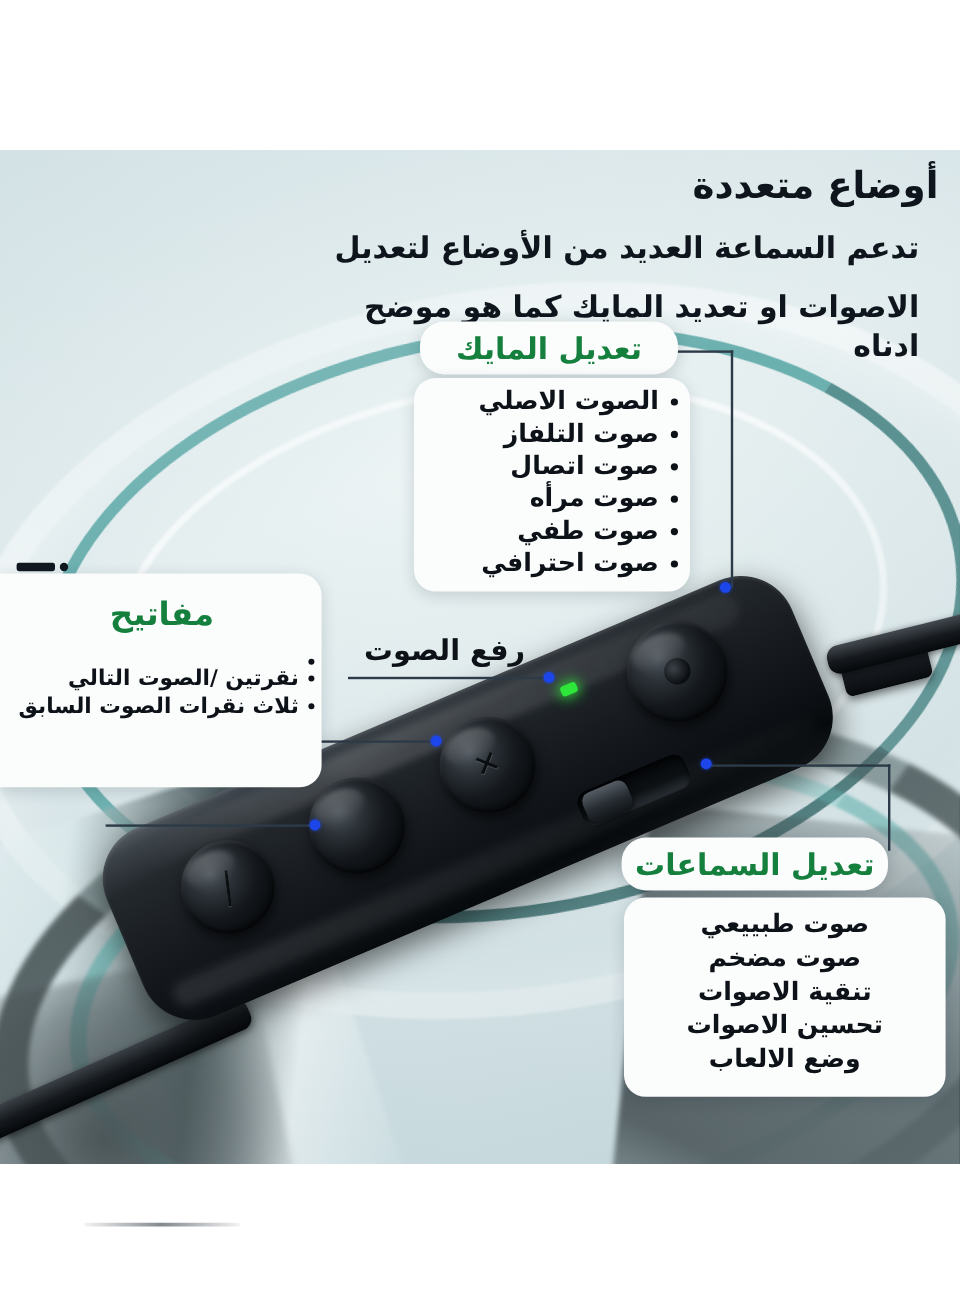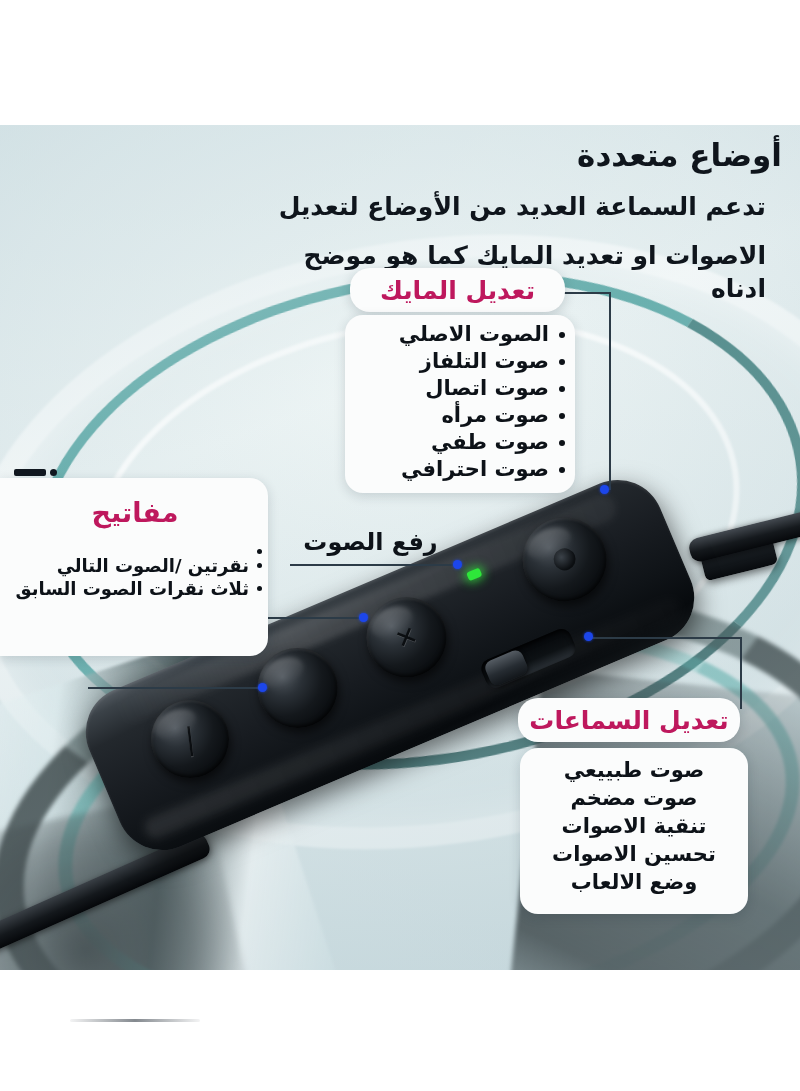--- a/index.html
+++ b/index.html
@@ -163,21 +163,21 @@
     text-align:center;
     color:#10151b;
     direction:rtl;
   }
   .callout-title{
     position:absolute;
     background:#fbfcfc;
     border-radius:20px;
     box-shadow:0 3px 12px rgba(20,40,50,.18);
     display:flex;align-items:center;justify-content:center;
-    font-weight:700;color:#be185d;
+    font-weight:700;color:#15803d;
     direction:rtl;
   }
 
   
   #mic-title{left:350px;top:268px;width:215px;height:44px;font-size:25px;}
   #mic-box{left:345px;top:315px;width:230px;height:178px;}
   .blist{list-style:none;margin:0;padding:6px 10px 0 16px;}
   .blist li{
     display:flex;align-items:center;justify-content:flex-start;gap:10px;
     font-size:21px;line-height:27px;font-weight:700;color:#0d1218;
@@ -207,21 +207,21 @@
 
   
   #vol-label{
     position:absolute;left:288px;top:528px;width:165px;height:34px;
     font-size:24px;font-weight:700;color:#0d1218;text-align:center;
     direction:rtl;
   }
 
   
   #spk-title{left:518px;top:698px;width:222px;height:44px;font-size:25px;}
-  #spk-box{left:520px;top:748px;width:228px;height:166px;}
+  #spk-box{left:520px;top:748px;width:268px;height:166px;}
   .plist{list-style:none;margin:0;padding:8px 0 0 0;}
   .plist li{
     font-size:21px;line-height:28px;font-weight:700;color:#0d1218;
     text-align:center;white-space:nowrap;
   }
 
   
   .lead{position:absolute;background:#2c3b47;pointer-events:none;}
   .lead.h{height:2px;}
   .lead.v{width:2px;}

